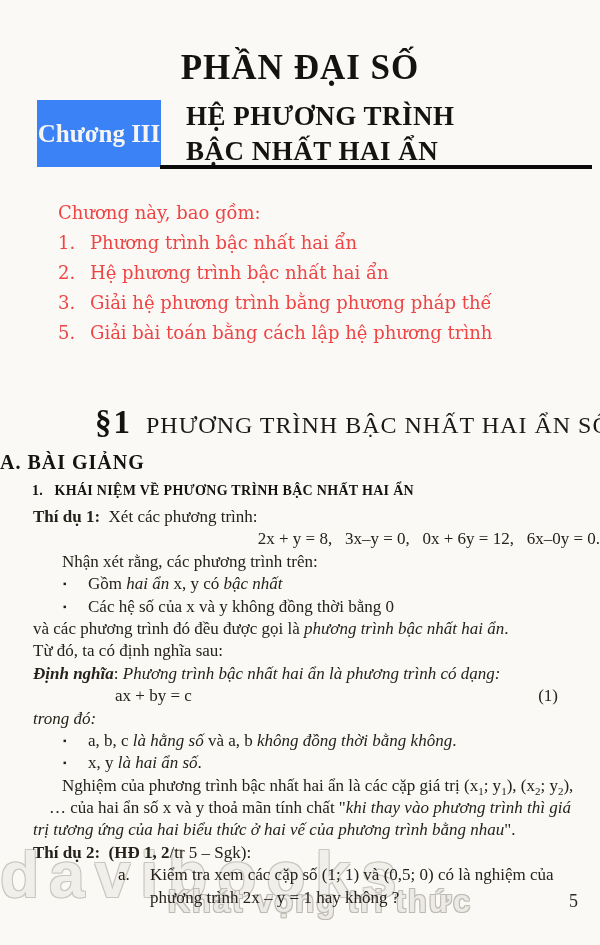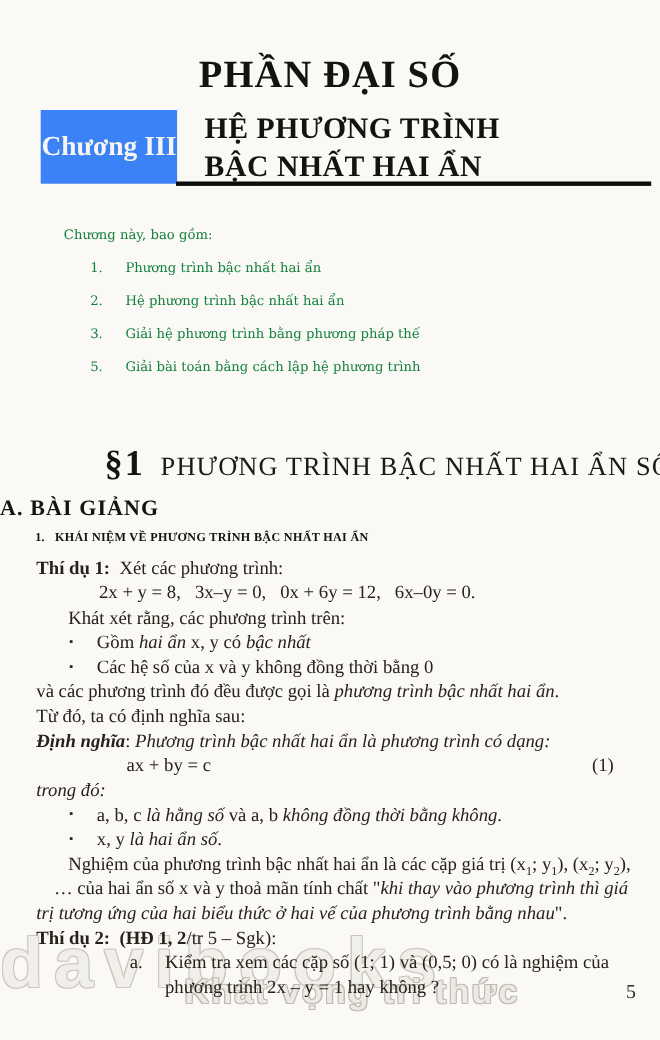--- a/index.html
+++ b/index.html
@@ -11,41 +11,41 @@
     font-size:35px;font-weight:bold;letter-spacing:1px;color:#14130f;}
   .chapter-badge{position:absolute;left:37px;top:100px;width:124px;height:67px;
     background:#3b82f6;color:#f6f5f1;display:flex;align-items:center;justify-content:center;
     font-size:25px;font-weight:bold;}
   .chapter-title{position:absolute;left:186px;top:99px;width:400px;
     font-size:27px;font-weight:bold;line-height:35px;color:#14130f;letter-spacing:0.5px;}
   .header-divider{position:absolute;left:160px;top:165px;width:432px;height:4px;background:#0c0c0c;}
 
   
   .intro{position:absolute;left:58px;top:198px;width:520px;
-    font-family:"DejaVu Serif",serif;font-size:12px;color:#15803d;}
+    font-family:"DejaVu Serif",serif;font-size:18px;color:#ef4444;}
   .intro-lead{line-height:30px;}
-  .intro-item{line-height:30px;white-space:pre;margin-left:24px;}
+  .intro-item{line-height:30px;white-space:pre;}
   .intro-item .num{display:inline-block;width:32px;}
 
   
   .section-row{position:absolute;left:95px;top:404px;width:480px;display:flex;align-items:baseline;}
   .section-mark{font-size:33px;font-weight:bold;color:#14130f;letter-spacing:2px;}
   .section-title{font-size:24px;margin-left:14px;letter-spacing:1px;color:#1b1a16;white-space:nowrap;}
   .subheading{position:absolute;left:0;top:451px;width:600px;
     font-size:20px;font-weight:bold;letter-spacing:1px;color:#14130f;}
   .topic{position:absolute;left:32px;top:483px;width:540px;
-    font-size:11px;font-weight:bold;letter-spacing:0.3px;color:#14130f;white-space:pre;}
+    font-size:14px;font-weight:bold;letter-spacing:0.3px;color:#14130f;white-space:pre;}
 
   
   #lesson{position:absolute;left:0;top:506px;width:600px;z-index:2;}
   .bl{position:relative;height:22.4px;line-height:22.4px;font-size:17px;color:#242219;white-space:pre;}
   .bl.flush{padding-left:33px;}
   .bl.para{padding-left:62px;}
   .bl.cont{padding-left:49px;}
-  .bl.eqrow{padding-left:90px;}
+  .bl.eqrow{padding-left:90px;text-align:right;}
   .bl.eq{padding-left:115px;}
   .bl.bullet{padding-left:88px;}
   .bl.item{padding-left:150px;}
   .bl.itemcont{padding-left:150px;}
   .bl .marker{position:absolute;top:0;}
   .bl.bullet .marker{left:63px;font-size:10px;}
   .bl.item .marker{left:118px;}
   .b{font-weight:bold;}
   .i{font-style:italic;}
   .sb{font-size:11px;vertical-align:-4px;}
@@ -93,21 +93,21 @@
   </div>
   <div class="subheading">A.  BÀI GIẢNG</div>
   <div class="topic">1.   KHÁI NIỆM VỀ PHƯƠNG TRÌNH BẬC NHẤT HAI ẨN</div>
 
   <div class="wm wm-brand">davibooks</div>
   <div class="wm wm-slogan">Khát vọng tri thức</div>
 
   <div id="lesson">
       <div class="bl flush"><span class="b">Thí dụ 1:</span><span>  Xét các phương trình:</span></div>
       <div class="bl eqrow"><span>2x + y = 8,   3x–y = 0,   0x + 6y = 12,   6x–0y = 0.</span></div>
-      <div class="bl para"><span>Khát xét rằng, các phương trình trên:</span></div>
+      <div class="bl para"><span>Nhận xét rằng, các phương trình trên:</span></div>
       <div class="bl bullet"><span class="marker">▪</span><span>Gồm </span><span class="i">hai ẩn</span><span> x, y có </span><span class="i">bậc nhất</span></div>
       <div class="bl bullet"><span class="marker">▪</span><span>Các hệ số của x và y không đồng thời bằng 0</span></div>
       <div class="bl flush"><span>và các phương trình đó đều được gọi là </span><span class="i">phương trình bậc nhất hai ẩn</span><span>.</span></div>
       <div class="bl flush"><span>Từ đó, ta có định nghĩa sau:</span></div>
       <div class="bl flush"><span class="b i">Định nghĩa</span><span>: </span><span class="i">Phương trình bậc nhất hai ẩn là phương trình có dạng</span><span class="i">:</span></div>
       <div class="bl eq"><span>ax + by = c</span><span class="right-tag">(1)</span></div>
       <div class="bl flush"><span class="i">trong đó</span><span class="i">:</span></div>
       <div class="bl bullet"><span class="marker">▪</span><span>a, b, c </span><span class="i">là hằng số</span><span> và a, b </span><span class="i">không đồng thời bằng không</span><span>.</span></div>
       <div class="bl bullet"><span class="marker">▪</span><span>x, y </span><span class="i">là hai ẩn số</span><span>.</span></div>
       <div class="bl para"><span>Nghiệm của phương trình bậc nhất hai ẩn là các cặp giá trị (x</span><span class="sb">1</span><span>; y</span><span class="sb">1</span><span>), (x</span><span class="sb">2</span><span>; y</span><span class="sb">2</span><span>),</span></div>

